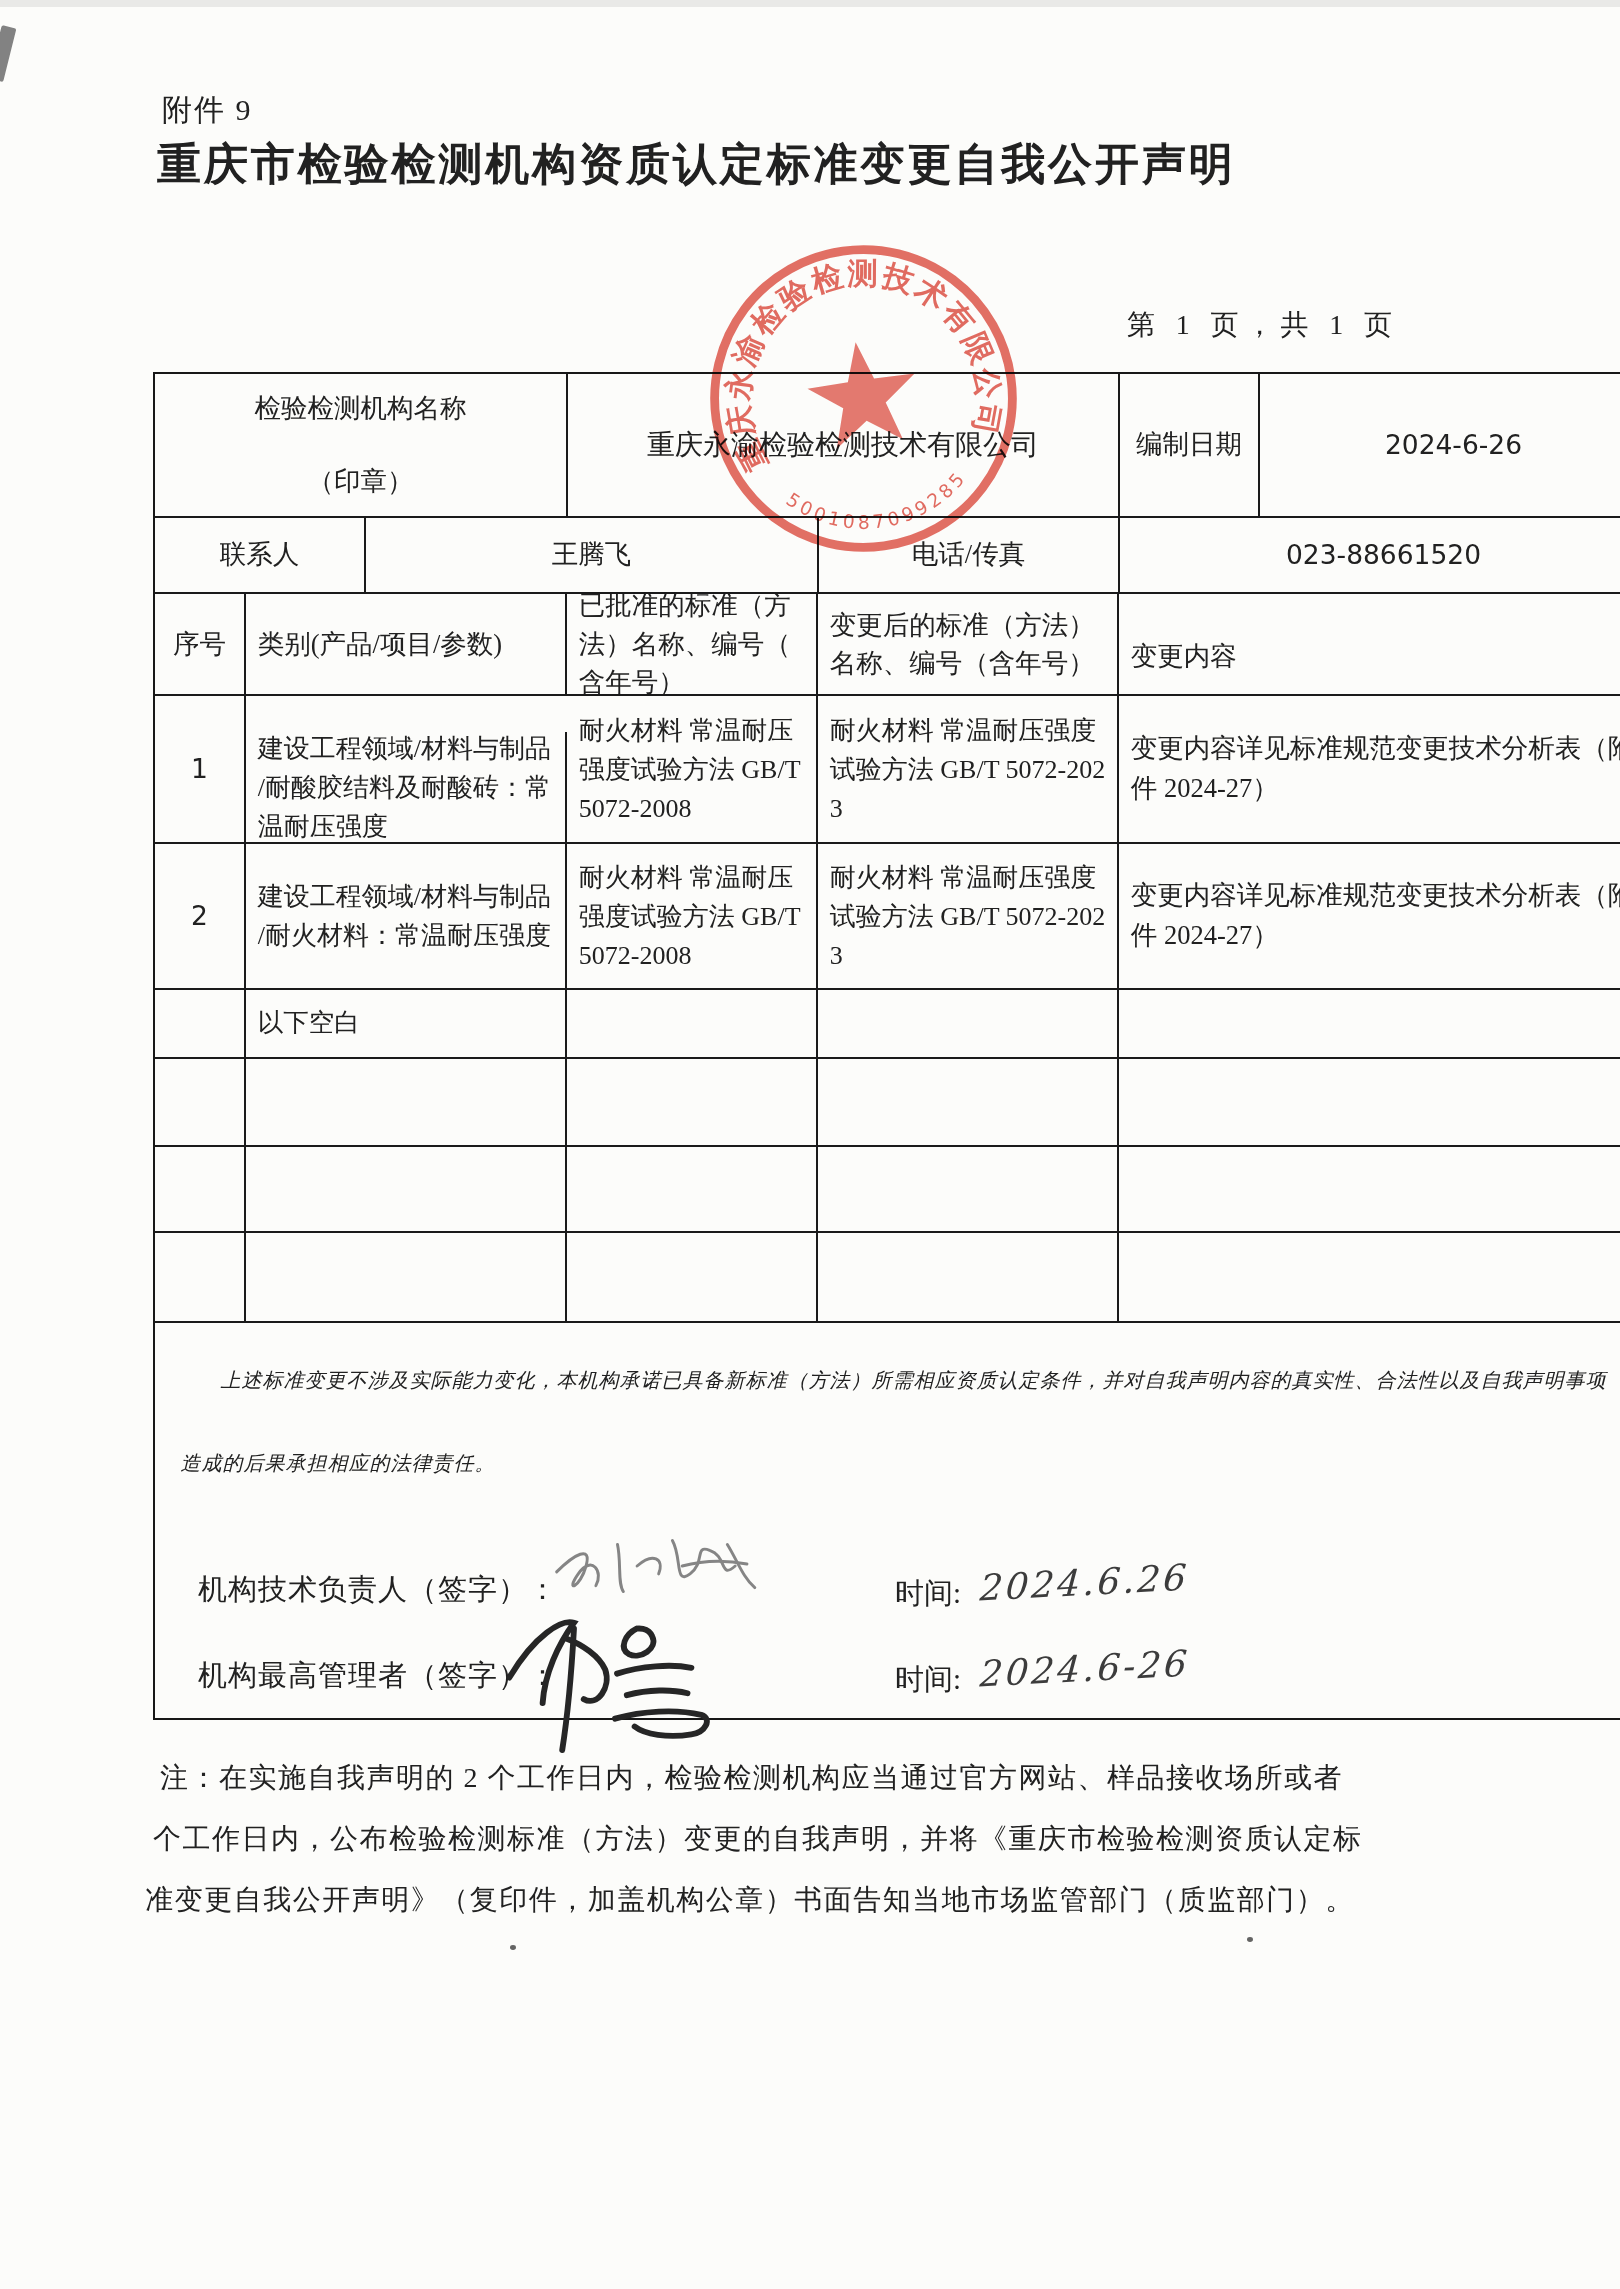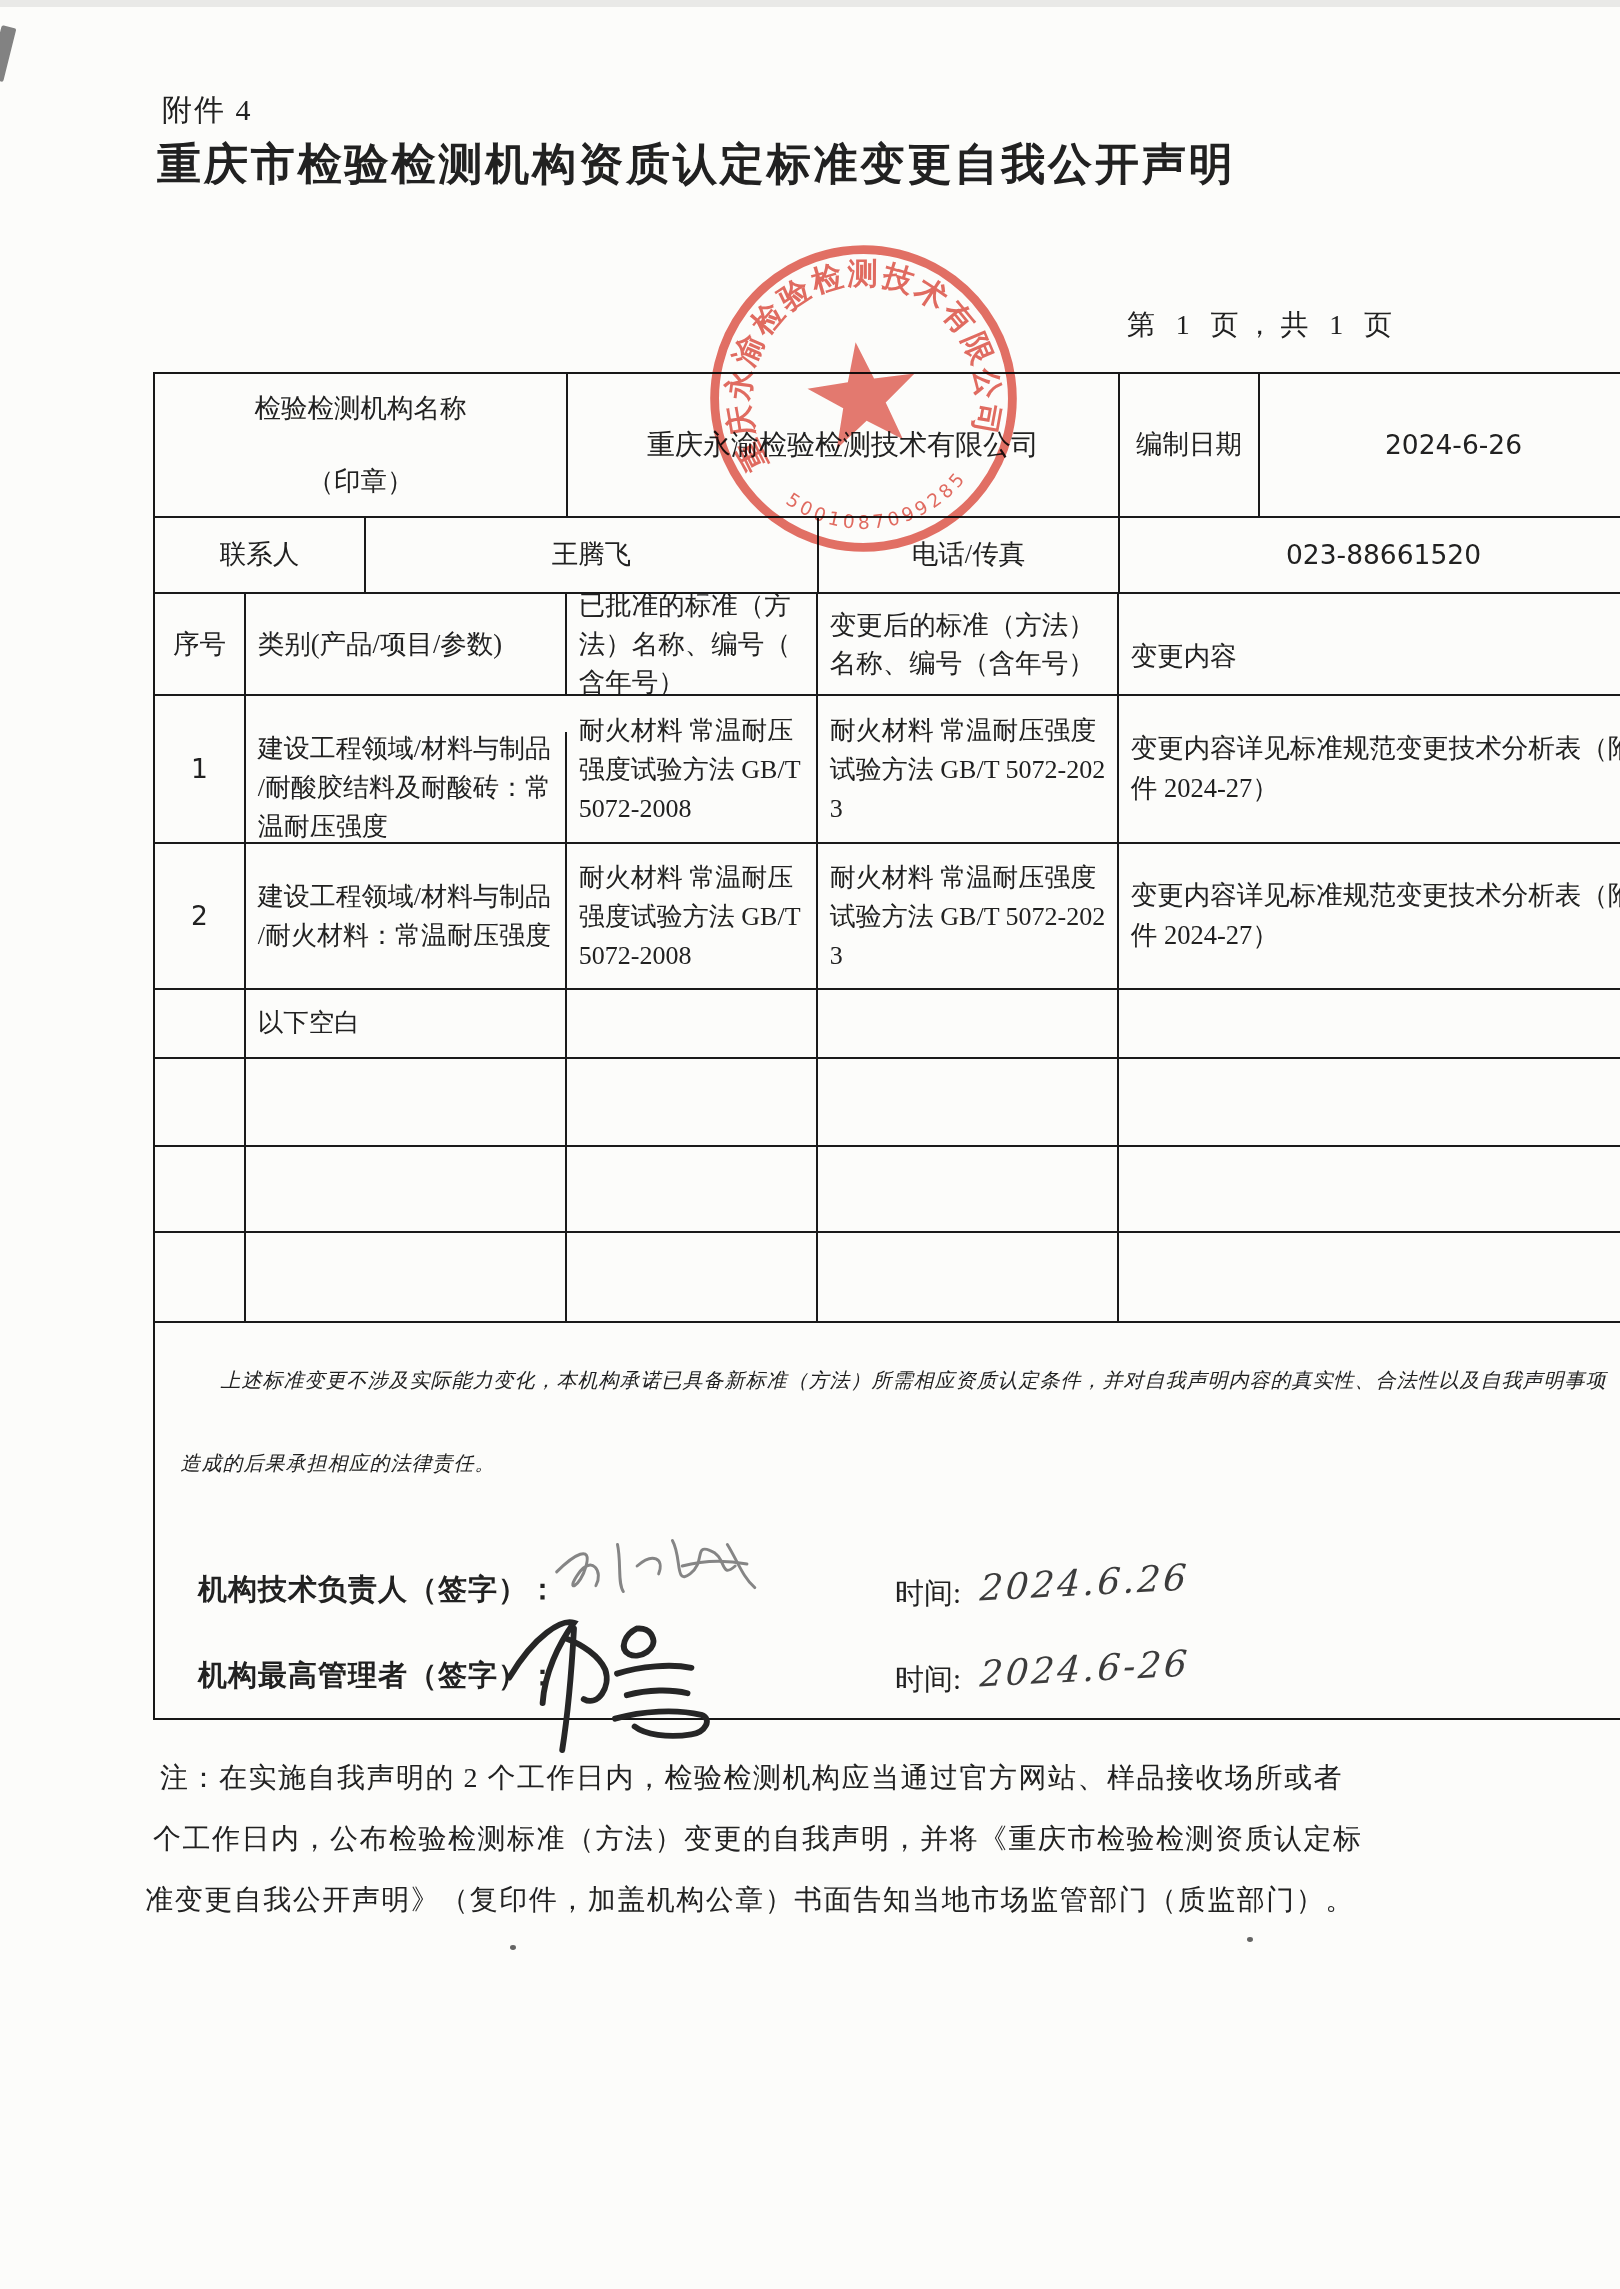--- a/index.html
+++ b/index.html
@@ -42,21 +42,21 @@
   .org-label-gap{height:33px;}
   .hdr{font-size:26.5px;line-height:1.45;}
   .below-blank{font-size:25.5px;}
 
   
   .statement-cell{position:relative;box-sizing:border-box;overflow:visible;}
   .statement-text{
     margin:0;padding:15.7px 25.5px 0 25.5px;text-indent:2em;
     font-size:20px;line-height:83px;letter-spacing:1px;font-style:italic;
   }
-  .sig-label{position:absolute;font-size:29px;letter-spacing:1px;white-space:nowrap;font-weight:bold;}
+  .sig-label{position:absolute;font-size:29px;letter-spacing:1px;white-space:nowrap;}
   .time-label{position:absolute;font-size:29px;white-space:nowrap;}
   .handwrite{
     position:absolute;font-size:36px;color:#3c3c3c;white-space:nowrap;
     font-style:italic;font-family:"DejaVu Serif",serif;
     transform:rotate(-3deg) skewX(-7deg);letter-spacing:2.9px;
   }
   .sig-svg{position:absolute;overflow:visible;z-index:6;}
 
   
   .note{position:absolute;left:160px;top:1747px;width:1372px;font-size:28px;line-height:61px;letter-spacing:1.5px;}
@@ -73,21 +73,21 @@
   }
 </style>
 </head>
 <body>
 
 <div class="page">
 
   <div class="scan-top-edge"></div>
   <div class="scan-corner"></div>
 
-  <div class="attach">附件 4</div>
+  <div class="attach">附件 9</div>
   <div class="doc-title">重庆市检验检测机构资质认定标准变更自我公开声明</div>
   <div class="page-indicator">第 1 页，共 1 页</div>
 
   <div class="doc-table">
 
     <div class="trow" style="height:144px;">
       <div class="cell center" style="width:413px;">
         <span class="org-label-line">检验检测机构名称</span>
         <span class="org-label-gap"></span>
         <span class="org-label-line">（印章）</span>

